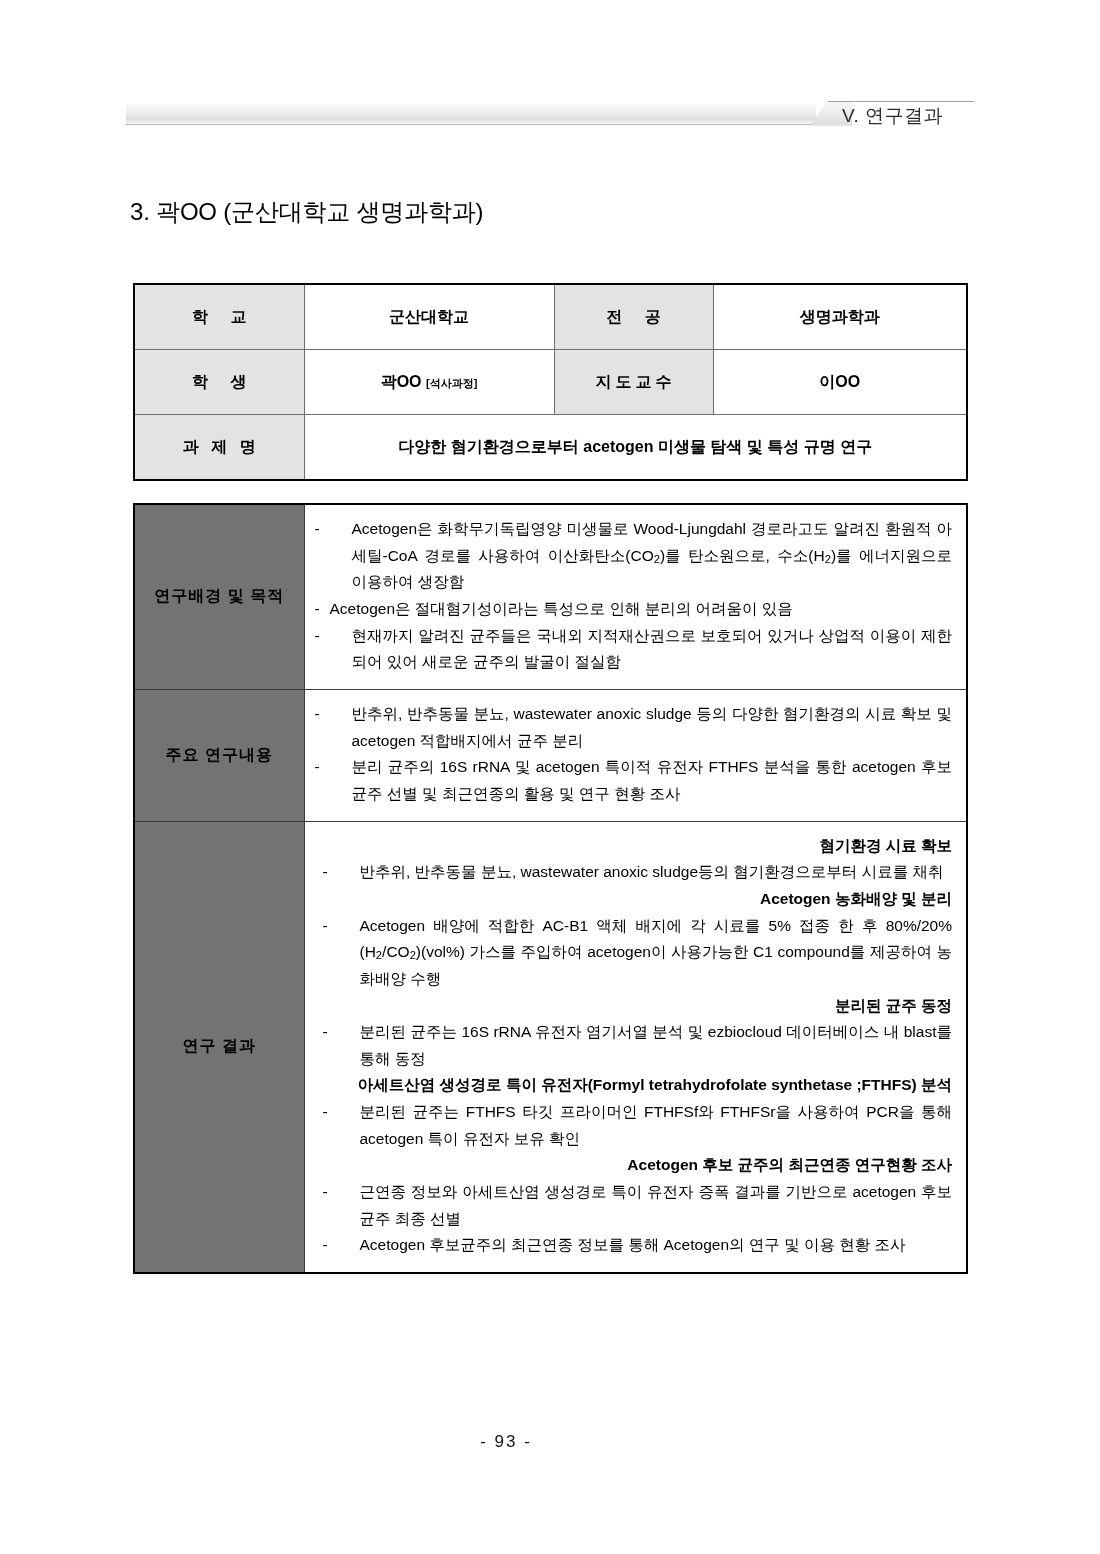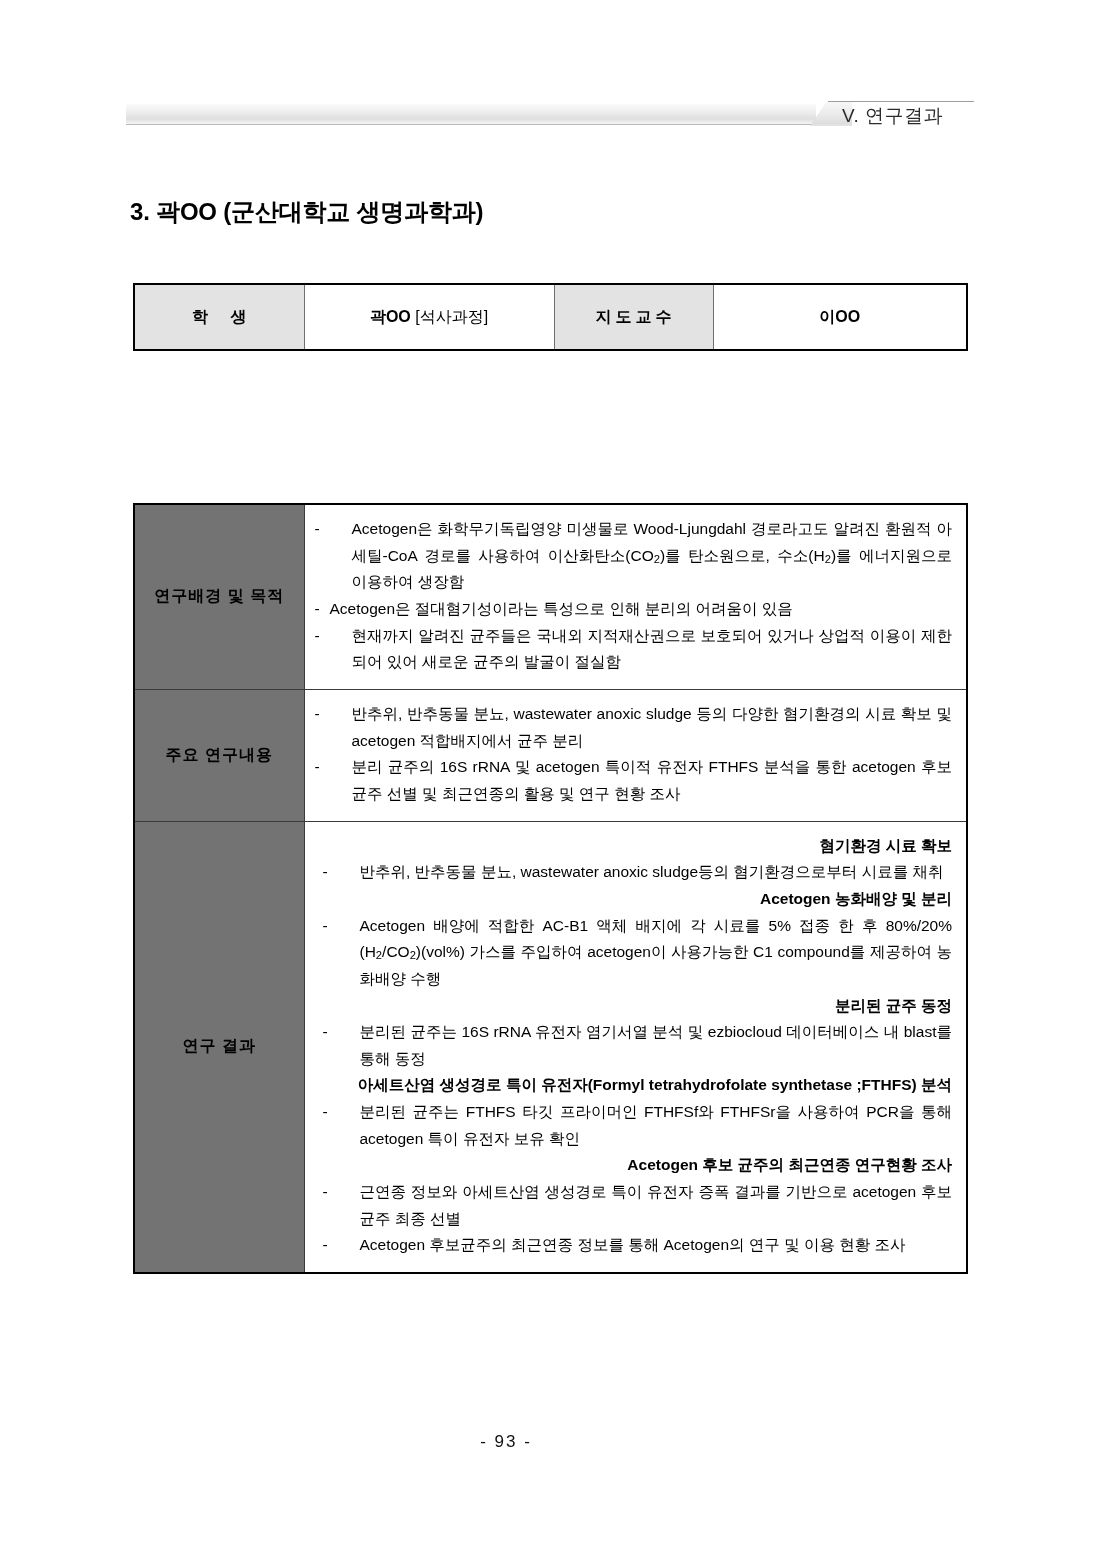--- a/index.html
+++ b/index.html
@@ -70,21 +70,21 @@
     color: #2b2b2b;
     white-space: nowrap;
   }
 
   
   .section-title {
     position: absolute;
     left: 130px;
     top: 196px;
     font-size: 24px;
-    font-weight: bold;
+    font-weight: normal;
     letter-spacing: -0.2px;
     white-space: nowrap;
   }
 
   
   table {
     border-collapse: collapse;
     table-layout: fixed;
   }
   table td {
@@ -116,22 +116,22 @@
     letter-spacing: 4px;
     text-indent: 4px;
   }
   .info-value {
     text-align: center;
     font-size: 16px;
     font-weight: bold;
     background: #ffffff;
   }
   .info-value .sub {
-    font-size: 16px;
-    font-weight: normal;
+    font-size: 11px;
+    font-weight: bold;
   }
 
   
   .content-table {
     position: absolute;
     left: 133px;
     top: 503px;
     width: 833px;
     border: 2px solid #000000;
   }
@@ -216,24 +216,34 @@
 
 <table class="info-table">
   <colgroup>
     <col style="width:170px">
     <col style="width:250px">
     <col style="width:159px">
     <col style="width:254px">
   </colgroup>
   <tbody>
     <tr>
+      <td class="info-label">학    교</td>
+      <td class="info-value">군산대학교</td>
+      <td class="info-label">전    공</td>
+      <td class="info-value">생명과학과</td>
+    </tr>
+    <tr>
       <td class="info-label">학    생</td>
       <td class="info-value"><span>곽OO </span><span class="sub">[석사과정]</span></td>
       <td class="info-label tight">지도교수</td>
       <td class="info-value">이OO</td>
+    </tr>
+    <tr>
+      <td class="info-label tight">과 제 명</td>
+      <td class="info-value" colspan="3">다양한 혐기환경으로부터 acetogen 미생물 탐색 및 특성 규명 연구</td>
     </tr>
   </tbody>
 </table>
 
 <table class="content-table">
   <colgroup>
     <col style="width:170px">
     <col style="width:663px">
   </colgroup>
   <tbody>

